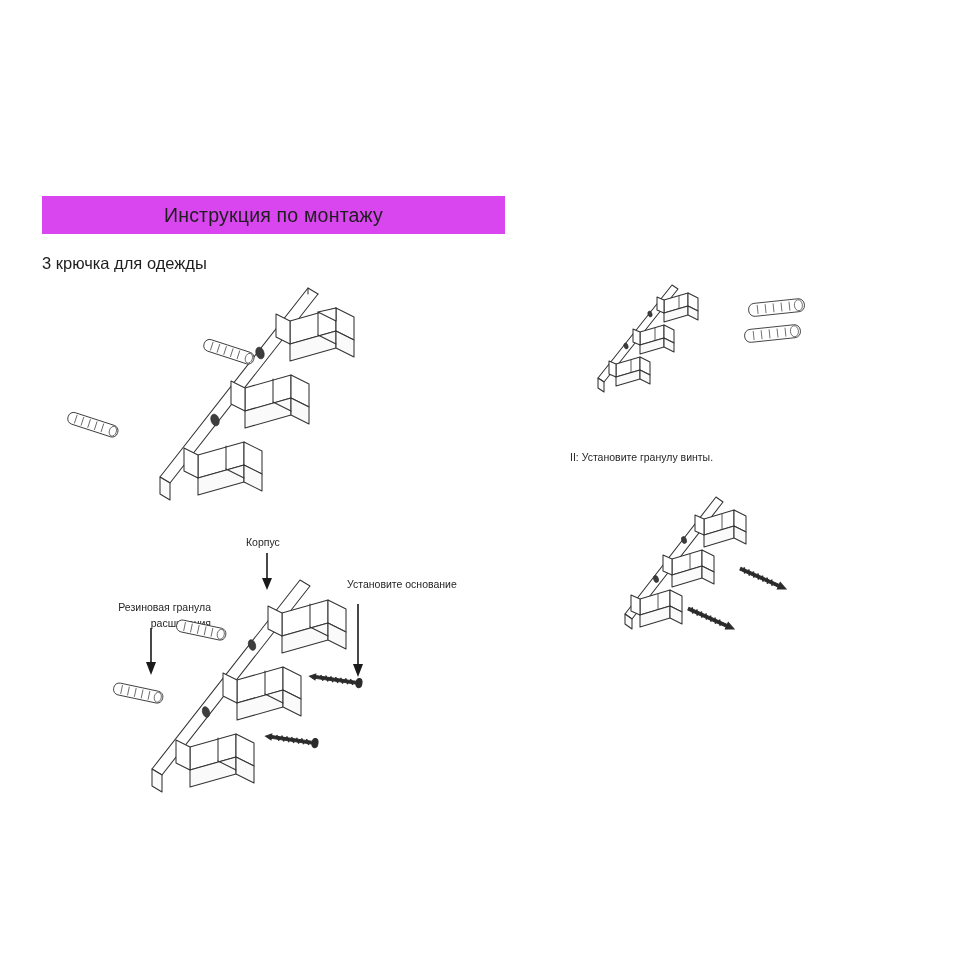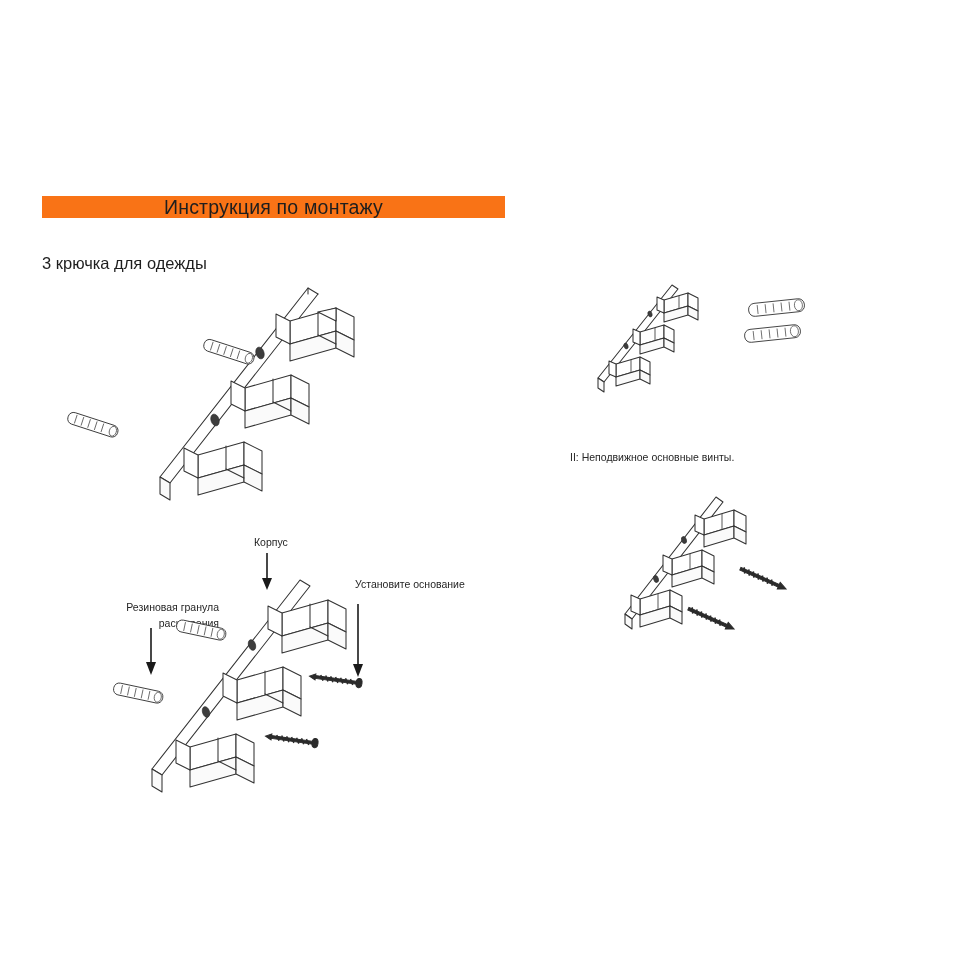--- a/index.html
+++ b/index.html
@@ -19,22 +19,22 @@
     position: absolute;
     inset: 0;
   }
   .abs { position: absolute; }
 
   
   #title-banner {
     left: 42px;
     top: 196px;
     width: 463px;
-    height: 22px;
-    background: #f97316;
+    height: 38px;
+    background: #d946ef;
     display: flex;
     align-items: center;
     justify-content: center;
   }
   #title-banner .title-text {
     font-size: 19.5px;
     color: #1e1e1e;
     letter-spacing: .2px;
   }
 
@@ -54,21 +54,20 @@
     color: #262626;
   }
   #step-1-text { left: 570px; top: 231px; width: 375px; }
   #step-2-text { left: 570px; top: 449px; width: 330px; }
 
   
   .callout-label {
     font-size: 10.5px;
     line-height: 1.5;
     color: #1f1f1f;
-    margin-left: 8px;
   }
   #label-korpus { left: 246px; top: 535px; width: 110px; text-align: left; }
   #label-granula { left: 86px; top: 600px; width: 125px; text-align: right; }
   #label-osnovanie { left: 347px; top: 577px; width: 120px; text-align: left; }
 
   svg { display: block; overflow: visible; }
   .ln { fill: none; stroke: #333333; stroke-width: 1.05; stroke-linejoin: round; stroke-linecap: round; }
   .ln-thin { fill: none; stroke: #3a3a3a; stroke-width: 0.85; }
   .face { fill: #ffffff; stroke: #333333; stroke-width: 1.05; stroke-linejoin: round; }
   .face-sh { fill: #fafafa; stroke: #333333; stroke-width: 1.05; stroke-linejoin: round; }
@@ -208,21 +207,21 @@
         <line class="anchor-rib" x1="9" y1="2" x2="9" y2="11"></line>
         <line class="anchor-rib" x1="17" y1="2" x2="17" y2="11"></line>
         <line class="anchor-rib" x1="25" y1="2" x2="25" y2="11"></line>
         <line class="anchor-rib" x1="33" y1="2" x2="33" y2="11"></line>
         <line class="anchor-rib" x1="41" y1="2" x2="41" y2="11"></line>
         <ellipse class="anchor-rib" cx="50" cy="6.5" rx="4" ry="5.5"></ellipse>
       </g>
     </svg>
   </div>
 
-  <div class="abs step-text" id="step-2-text">II: Неподвижное основные винты.</div>
+  <div class="abs step-text" id="step-2-text">II: Установите гранулу винты.</div>
 
   <div class="abs" style="left:612px; top:487px;">
     <svg width="200" height="150" viewBox="0 0 200 150">
 
       <g>
         <polygon class="face" points="104,10 111,15 20,132 13,127"></polygon>
         <polygon class="face-sh" points="13,127 20,132 20,142 13,137"></polygon>
       </g>
 
       <g>

